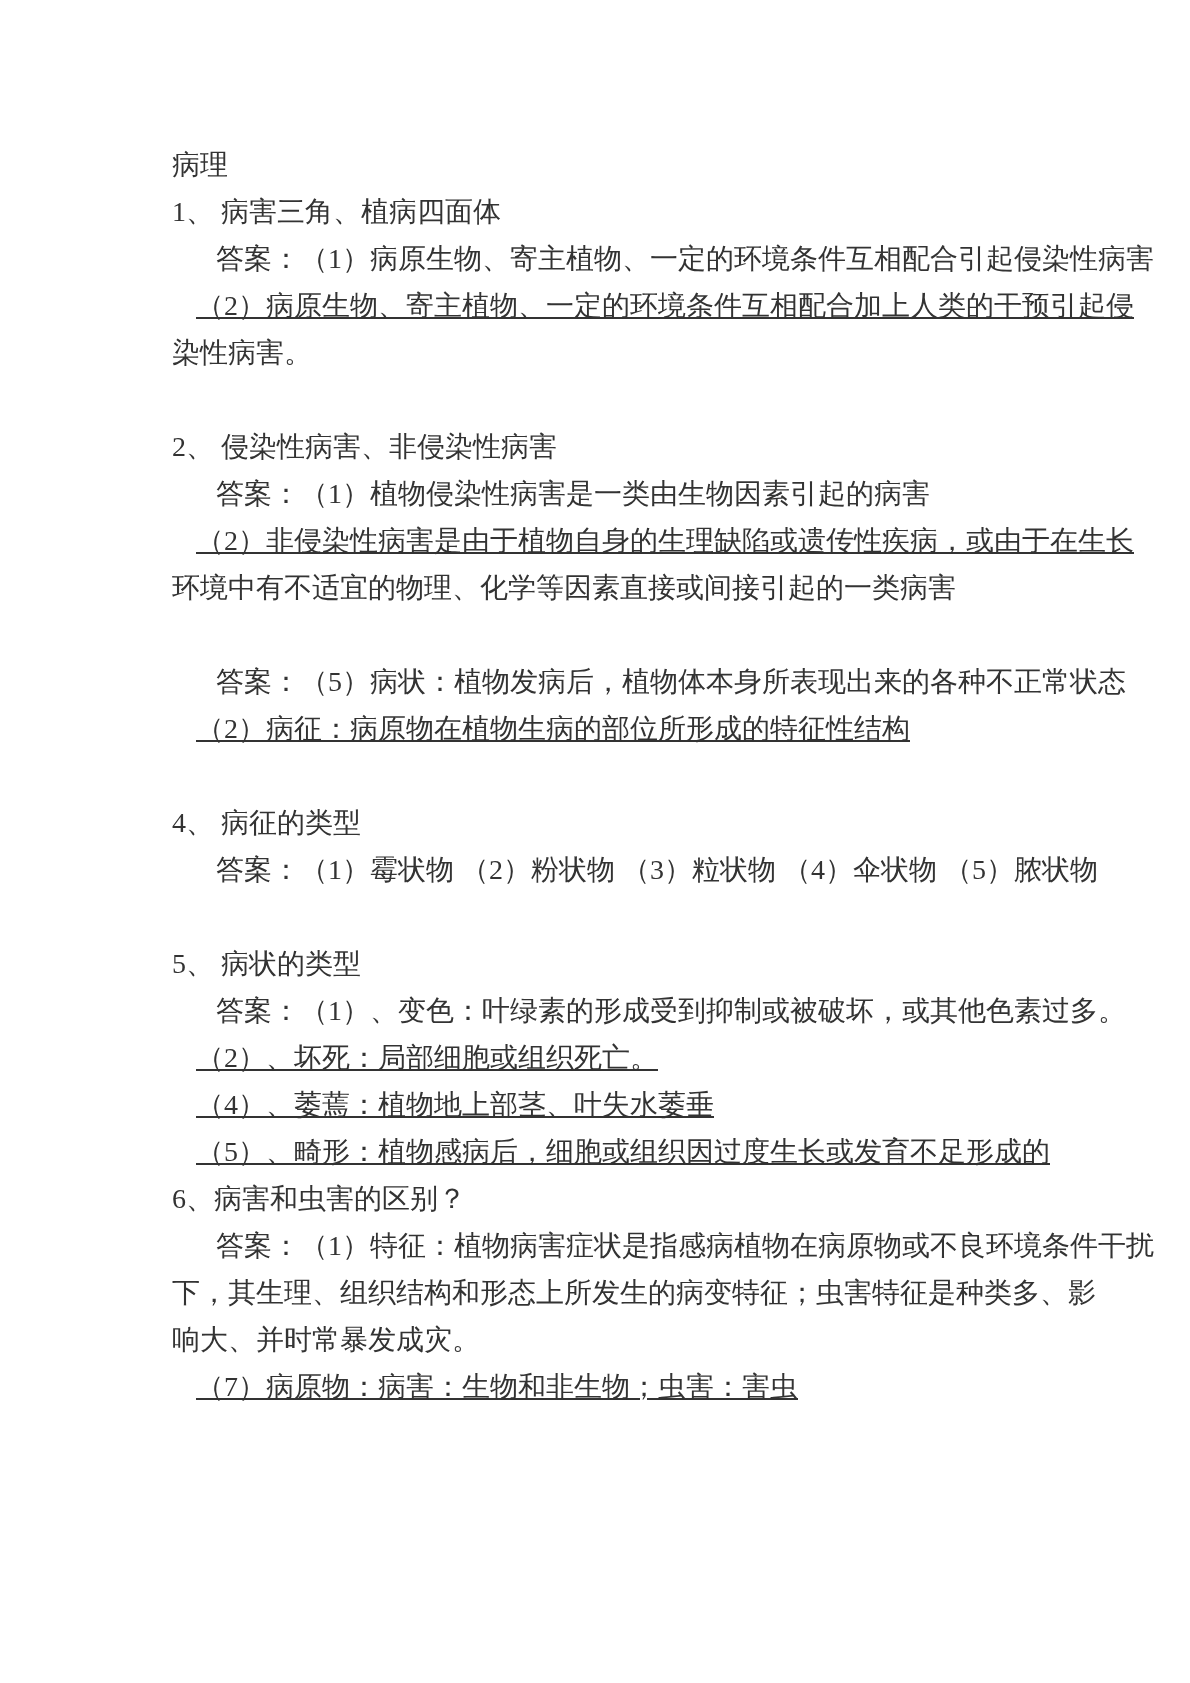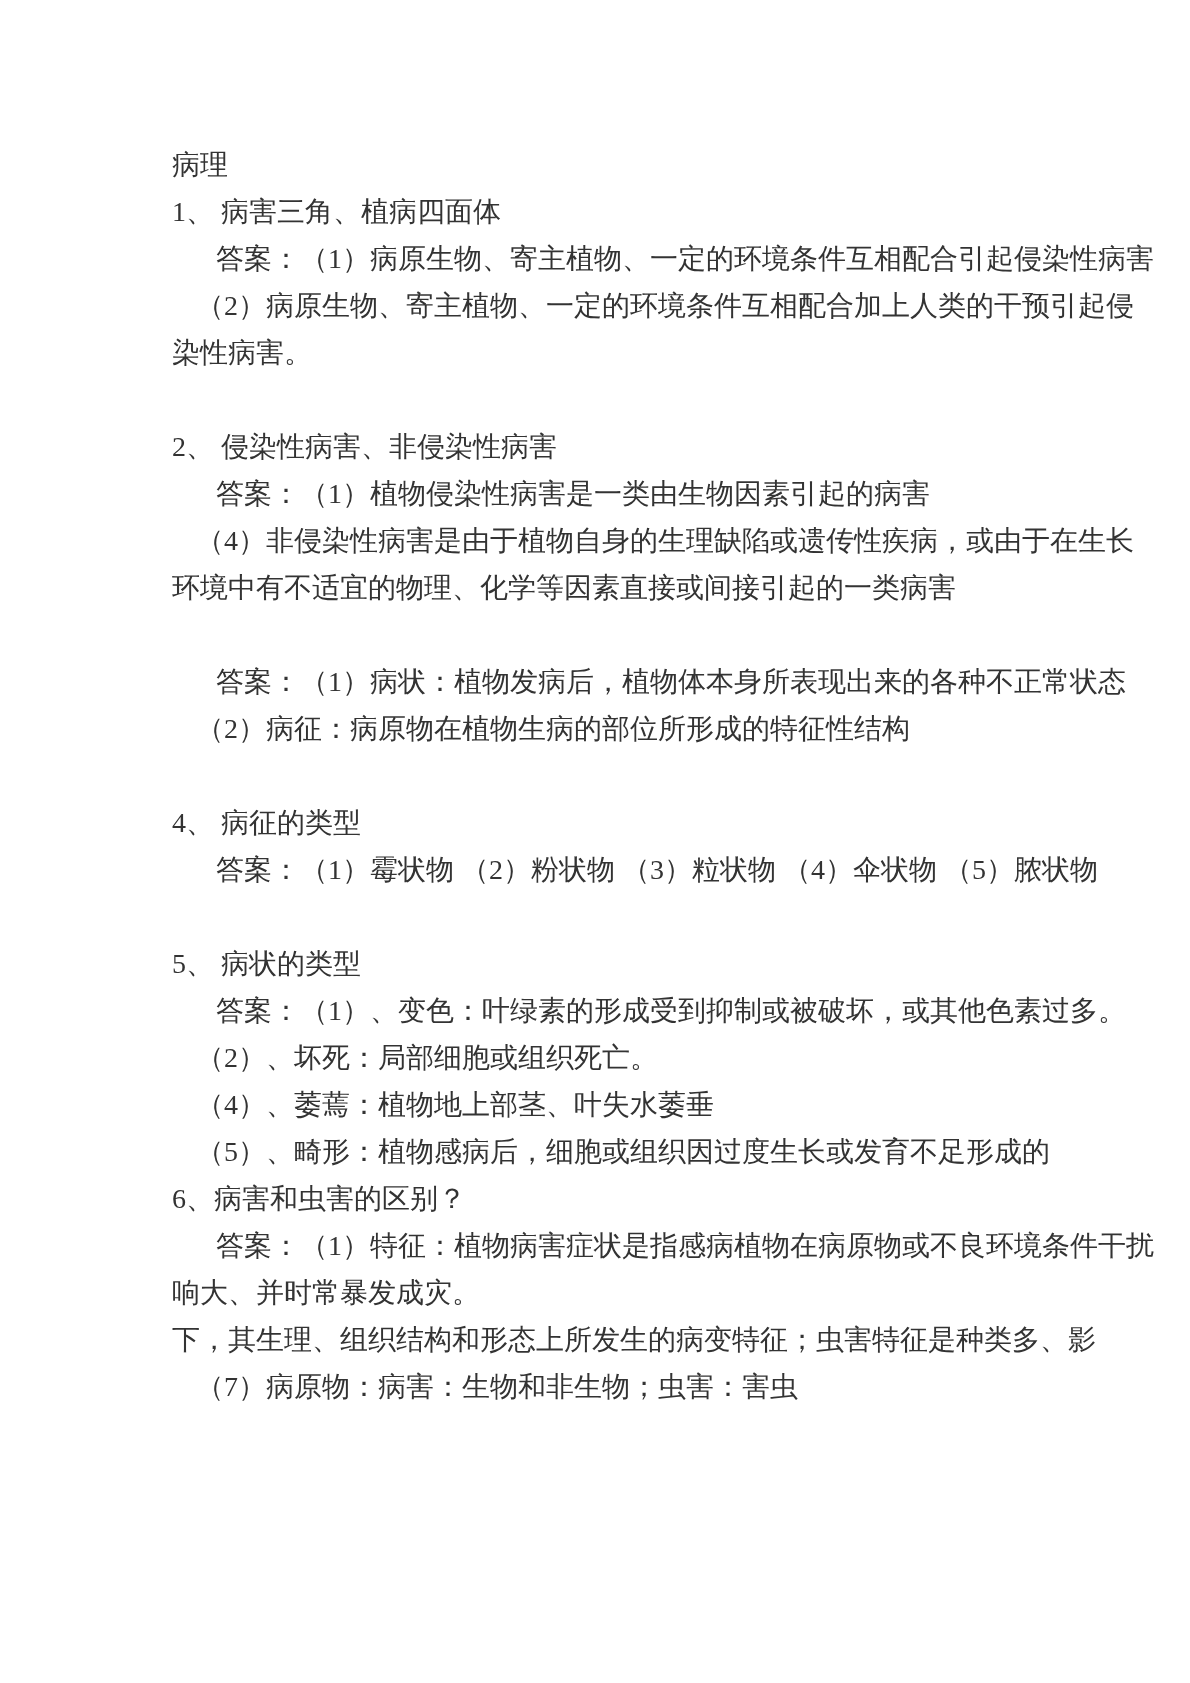--- a/index.html
+++ b/index.html
@@ -16,50 +16,50 @@
     overflow: hidden;
   }
   .line {
     margin: 0;
     height: 47px;
     line-height: 47px;
     white-space: pre;   
   }
   .q      { padding-left: 0; }
   .answer { padding-left: 44px; }  
-  .sub    { padding-left: 24px; }  
+  .sub    { padding-left: 24px; text-decoration: underline; }  
   .flush  { padding-left: 0; }     
   .gap    { height: 47px; }        
 </style>
 </head>
 <body>
 
 <div class="page">
   <p class="line title">病理</p>
   <div id="qa-list">
       <p class="line q"><span>1、 </span><span>病害三角、植病四面体</span></p>
       <p class="line answer">答案：（1）病原生物、寄主植物、一定的环境条件互相配合引起侵染性病害</p>
       <p class="line sub">（2）病原生物、寄主植物、一定的环境条件互相配合加上人类的干预引起侵</p>
       <p class="line flush">染性病害。</p>
       <div class="gap"></div>
       <p class="line q"><span>2、 </span><span>侵染性病害、非侵染性病害</span></p>
       <p class="line answer">答案：（1）植物侵染性病害是一类由生物因素引起的病害</p>
-      <p class="line sub">（4）非侵染性病害是由于植物自身的生理缺陷或遗传性疾病，或由于在生长</p>
+      <p class="line sub">（2）非侵染性病害是由于植物自身的生理缺陷或遗传性疾病，或由于在生长</p>
       <p class="line flush">环境中有不适宜的物理、化学等因素直接或间接引起的一类病害</p>
       <div class="gap"></div>
-      <p class="line answer">答案：（1）病状：植物发病后，植物体本身所表现出来的各种不正常状态</p>
+      <p class="line answer">答案：（5）病状：植物发病后，植物体本身所表现出来的各种不正常状态</p>
       <p class="line sub">（2）病征：病原物在植物生病的部位所形成的特征性结构</p>
       <div class="gap"></div>
       <p class="line q"><span>4、 </span><span>病征的类型</span></p>
       <p class="line answer">答案：（1）霉状物 （2）粉状物 （3）粒状物 （4）伞状物 （5）脓状物</p>
       <div class="gap"></div>
       <p class="line q"><span>5、 </span><span>病状的类型</span></p>
       <p class="line answer">答案：（1）、变色：叶绿素的形成受到抑制或被破坏，或其他色素过多。</p>
       <p class="line sub">（2）、坏死：局部细胞或组织死亡。</p>
       <p class="line sub">（4）、萎蔫：植物地上部茎、叶失水萎垂</p>
       <p class="line sub">（5）、畸形：植物感病后，细胞或组织因过度生长或发育不足形成的</p>
       <p class="line q"><span>6、</span><span>病害和虫害的区别？</span></p>
       <p class="line answer">答案：（1）特征：植物病害症状是指感病植物在病原物或不良环境条件干扰</p>
+      <p class="line flush">下，其生理、组织结构和形态上所发生的病变特征；虫害特征是种类多、影</p>
       <p class="line flush">响大、并时常暴发成灾。</p>
-      <p class="line flush">下，其生理、组织结构和形态上所发生的病变特征；虫害特征是种类多、影</p>
       <p class="line sub">（7）病原物：病害：生物和非生物；虫害：害虫</p>
     </div>
 </div>
 
 </body></html>

